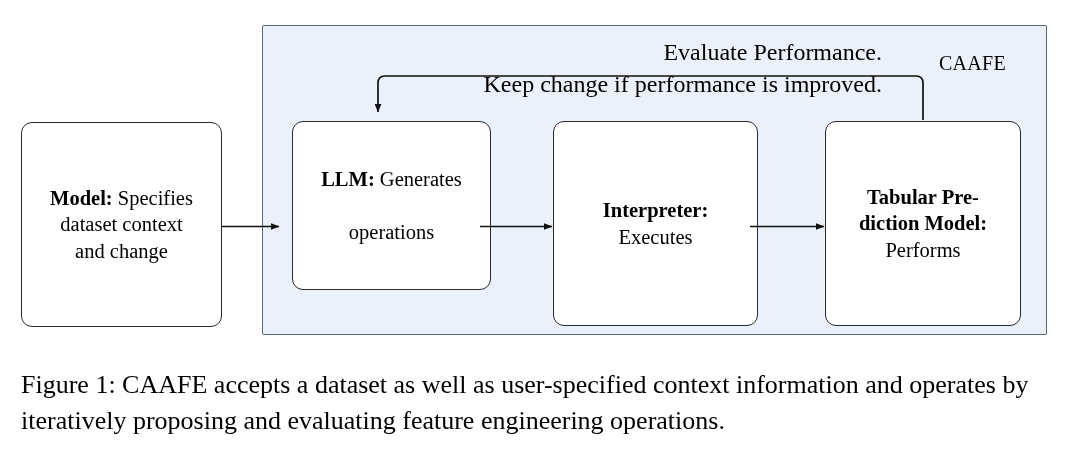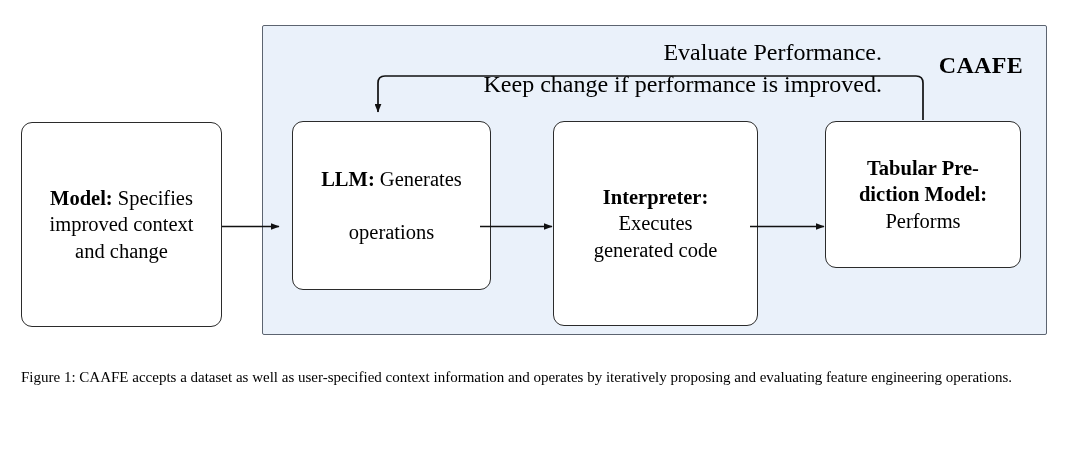--- a/index.html
+++ b/index.html
@@ -30,24 +30,24 @@
     top: 25px;
     width: 785px;
     height: 310px;
     background: #eaf1fa;
     border: 1.5px solid #5c6470;
     border-radius: 2px;
     box-sizing: border-box;
   }
   .caafe-label {
     position: absolute;
-    right: 23px;
+    right: 40px;
     top: 27px;
-    font-weight: bold;
-    font-size: 24px;
+    font-weight: normal;
+    font-size: 20px;
     letter-spacing: 0.3px;
     line-height: 1;
     white-space: nowrap;
   }
 
   
   .node {
     position: absolute;
     background: #ffffff;
     border: 1.6px solid #2b2b2b;
@@ -63,21 +63,21 @@
     line-height: 1.30;
     padding: 0 8px;
   }
   .node-text b {
     font-weight: bold;
   }
 
   #node-user        { left: 21px;  top: 122px; width: 201px; height: 205px; }
   #node-llm         { left: 292px; top: 121px; width: 199px; height: 169px; }
   #node-interpreter { left: 553px; top: 121px; width: 205px; height: 205px; }
-  #node-tabular     { left: 825px; top: 121px; width: 196px; height: 147px; }
+  #node-tabular     { left: 825px; top: 121px; width: 196px; height: 205px; }
 
   
   #connectors {
     position: absolute;
     left: 0; top: 0;
     width: 1080px;
     height: 451px;
     pointer-events: none;
   }
 
@@ -93,57 +93,56 @@
     white-space: nowrap;
   }
   .loop-label div { }
 
   
   .caption {
     position: absolute;
     left: 21px;
     top: 367px;
     width: 1040px;
-    font-size: 15px;
+    font-size: 26px;
     line-height: 1.38;
     text-align: left;
   }
 </style>
 </head>
 <body>
 
 <div id="figure">
 
   <div class="caafe-container">
     <div class="caafe-label">CAAFE</div>
   </div>
 
   <div class="node" id="node-user">
     <div class="node-text">
       <b>Model:</b>
       <span>Specifies</span><br>
-      <span>improved context</span><br>
+      <span>dataset context</span><br>
       <span>and change</span>
     </div>
   </div>
 
   <div class="node" id="node-llm">
     <div class="node-text">
       <b>LLM:</b>
       <span>Generates</span><br>
       <br>
       <span>operations</span>
     </div>
   </div>
 
   <div class="node" id="node-interpreter">
     <div class="node-text">
       <b>Interpreter:</b><br>
       <span>Executes</span><br>
-      <span>generated code</span>
     </div>
   </div>
 
   <div class="node" id="node-tabular">
     <div class="node-text">
       <b>Tabular Pre-</b><br>
       <b>diction Model:</b><br>
       <span>Performs</span><br>
     </div>
   </div>

